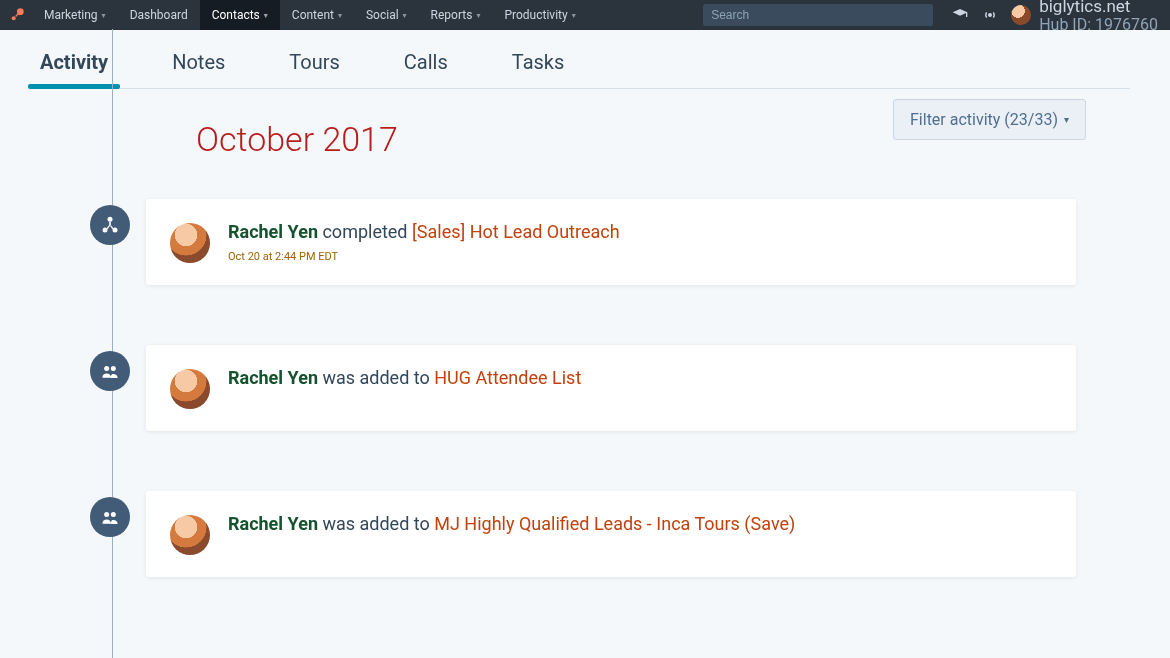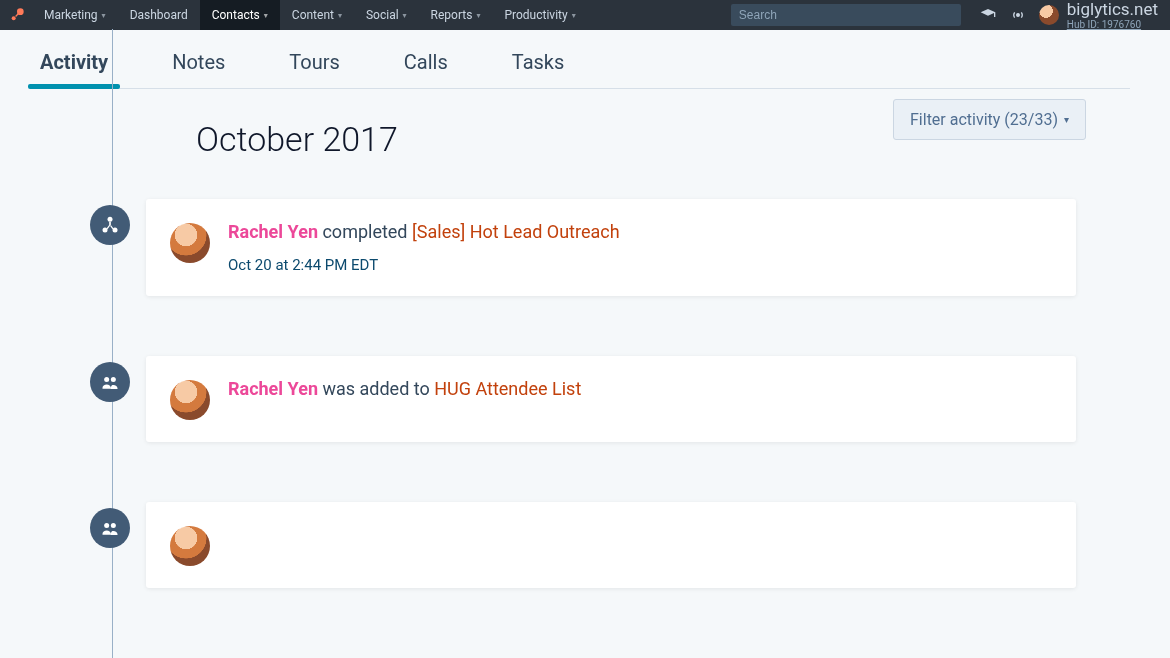--- a/index.html
+++ b/index.html
@@ -50,48 +50,48 @@
   .nav-item.active { background:#151c23; color:#fff; }
   .nav-item .caret { margin-left:4px; font-size:8px; opacity:.6; }
   .topnav .spacer { flex:1; }
   .search-box { background:#394b5c; height:22px; width:230px; border-radius:2px; display:flex; align-items:center; padding:0 8px; margin-right:12px; }
   .search-box input { background:transparent; border:none; outline:none; color:#c4b5fd; font-size:12px; width:100%; }
   .search-box input::placeholder { color:#8ea4b8; }
   .topnav .icon-slot { width:22px; display:flex; align-items:center; justify-content:center; margin:0 4px; color:#cbd6e2; }
   .avatar-sm { width:20px; height:20px; border-radius:50%; background: radial-gradient(circle at 35% 30%, #f7caa5 0 35%, #8a4a2c 36% 100%); margin-left:6px; }
   .account { margin-left:8px; margin-right:12px; line-height:1.1; }
   .account .dom { font-size:17px; color:#cbd6e2; }
-  .account .hub { font-size:10px; color:#8ea4b8;text-decoration:underline; }
+  .account .hub { font-size:16px; color:#8ea4b8; }
 
   
   .tabbar { padding: 14px 40px 0 36px; }
   .tabbar-inner { display:flex; gap:56px; border-bottom:1px solid #d6dfe8; }
   .tab { padding: 6px 4px 14px 4px; font-size:20px; color:#33475b; cursor:pointer; position:relative; font-weight:400; }
   .tab.active { font-weight:700; color:#33475b; }
   .tab.active::after { content:""; position:absolute; left:-8px; right:-8px; bottom:-1px; height:5px; background:#0091ae; border-radius:2px; }
 
   
   .content { position:relative; padding: 24px 60px 0 60px; }
   .filter-btn { position:absolute; right:84px; top:10px; background:#eaf0f6; border:1px solid #cbd6e2; color:#506e91; font-size:16px; padding:10px 16px; border-radius:3px; cursor:pointer; display:flex; align-items:center; gap:6px; }
   .filter-btn .caret { font-size:10px; }
-  .month-heading { font-size:34px; font-weight:300; color:#0f172a; margin: 6px 0 40px 86px; }
+  .month-heading { font-size:34px; font-weight:300; color:#b91c1c; margin: 6px 0 40px 86px; }
 
   .timeline { position:relative; margin-left:50px; }
   .timeline::before { content:""; position:absolute; left:2px; top:-90px; bottom:-200px; width:1px; background:#99b0c7; }
 
   .event { position:relative; margin-bottom:60px; margin-left:36px; }
   .timeline-icon { position:absolute; left:-56px; top:6px; width:40px; height:40px; border-radius:50%; background:#425b76; display:flex; align-items:center; justify-content:center; color:#fff; }
   .timeline-icon svg { width:20px; height:20px; fill:#fff; }
   .card { background:#fff; border-radius:3px; box-shadow:0 1px 4px rgba(0,0,0,.08); padding:22px 24px; display:flex; gap:18px; align-items:flex-start; width: 930px; }
   .card-avatar { width:40px; height:40px; border-radius:50%; background: radial-gradient(circle at 40% 30%, #f7caa5 0 30%, #d47a3e 31% 55%, #8a4a2c 56% 100%); flex-shrink:0; margin-top:2px; }
   .card-body { flex:1; }
   .card-title { font-size:18px; color:#33475b; font-weight:400; }
-  .card-title .actor { font-weight:700; color:#ec4899; }
+  .card-title .actor { font-weight:700; color:#14532d; }
   .card-title .link { color:#c2410c; font-weight:400; }
-  .card-sub { font-size:15px; color:#0c4a6e; margin-top:14px; }
+  .card-sub { font-size:11px; color:#a16207; margin-top:8px; }
 </style>
 </head>
 <body>
 
 <div class="topnav">
   <span class="logo">
     <svg viewBox="0 0 24 24">
         <circle cx="7" cy="17" r="3" fill="#ff7a59"></circle>
         <circle cx="17" cy="7" r="5" fill="#ff7a59"></circle>
         <rect x="9" y="11" width="6" height="2" transform="rotate(-45 12 12)" fill="#ff7a59"></rect>
@@ -211,18 +211,23 @@
       <div class="timeline-icon">
         <svg viewBox="0 0 24 24">
             <circle cx="8" cy="9" r="3"></circle>
             <circle cx="16" cy="9" r="3"></circle>
             <path d="M3 19c0-2.5 2.2-4 5-4s5 1.5 5 4v1H3v-1zM13 19c0-1.3.5-2.4 1.3-3.2.5-.2 1.1-.3 1.7-.3 2.8 0 5 1.5 5 4v1h-8v-1.5z"></path>
           </svg>
       </div>
       <div class="card">
         <div class="card-avatar"></div>
         <div class="card-body">
+          <div class="card-title">
+            <span class="actor">Rachel Yen</span>
+            <span> was added to </span>
+            <span class="link">MJ Highly Qualified Leads - Inca Tours (Save)</span>
+          </div>
         </div>
       </div>
     </div>
 
   </div>
 </div>
 
 </body></html>

